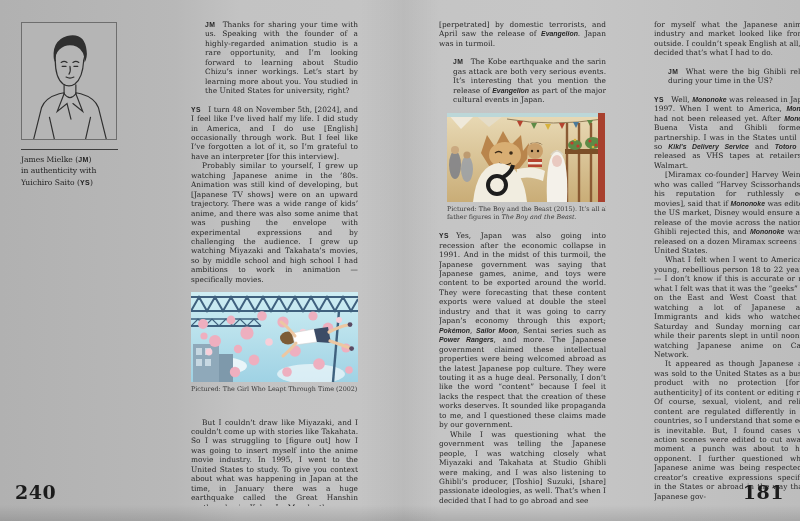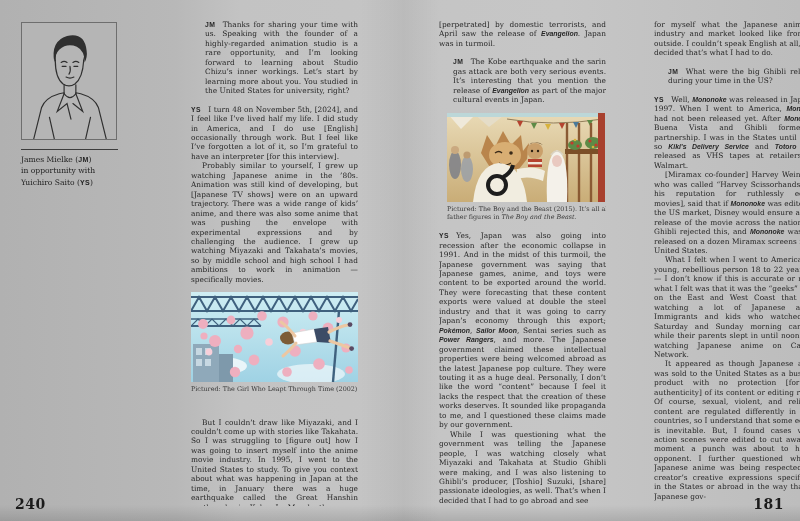--- a/index.html
+++ b/index.html
@@ -9,21 +9,21 @@
   .bottom-shade{position:absolute;left:0;bottom:0;width:100%;height:16px;background:linear-gradient(180deg,rgba(0,0,0,0),rgba(0,0,0,0.12));pointer-events:none;}
 
   
   .portrait-box{position:absolute;left:21px;top:22px;width:96px;height:118px;background:#b5b5b5;border:1px solid #6e6e6e;box-sizing:border-box;}
   .portrait-box svg{display:block;width:100%;height:100%;}
   .side-rule{position:absolute;left:21px;top:149px;width:97px;border-top:1px solid #3d3d3d;}
   .side-cap{position:absolute;left:21px;top:154px;width:120px;font-size:7.6px;line-height:11.3px;color:#1f1f1f;}
   .side-cap b{font-family:"Liberation Sans",sans-serif;font-size:7px;letter-spacing:.3px;}
 
   
-  .pagenum{position:absolute;top:496px;font-family:"DejaVu Serif",serif;font-weight:bold;font-size:14px;color:#1b1b1b;letter-spacing:.5px;text-align:right;}
+  .pagenum{position:absolute;top:481px;font-family:"DejaVu Serif",serif;font-weight:bold;font-size:19px;color:#1b1b1b;letter-spacing:.5px;text-align:right;}
   .pn-left{left:15px;}
   .pn-right{right:16px;}
 
   
   .col{position:absolute;top:20px;width:167px;height:486px;overflow:hidden;font-size:7.4px;line-height:9.45px;color:#262626;text-align:justify;}
   .c1{left:191px;}
   .c2{left:439px;}
   .c3{left:654px;}
   .col p{margin:0;}
   .col p.turn{margin-top:9px;}
@@ -71,21 +71,21 @@
         <path d="M55 72 L62 90 L52 82"></path>
         <path d="M43 72 Q49 80 55 72"></path>
         <path d="M28 96 L33 118"></path>
           <path d="M70 96 L65 118"></path>
       </g>
     </svg>
   </div>
   <div class="side-rule"></div>
   <div class="side-cap">
     <div>James Mielke (<b>JM</b>)</div>
-    <div>in opportunity with</div>
+    <div>in authenticity with</div>
     <div>Yuichiro Saito (<b>YS</b>)</div>
   </div>
   <div class="pagenum pn-left">240</div>
   <div class="pagenum pn-right">181</div>
 
   <div class="col c1">
     <p class="jm"><b>JM</b> Thanks for sharing your time with us. Speaking with the founder of a highly-regarded animation studio is a rare opportunity, and I’m looking forward to learning about Studio Chizu’s inner workings. Let’s start by learning more about you. You studied in the United States for university, right?</p>
     <p class="turn"><b>YS</b> I turn 48 on November 5th, [2024], and I feel like I’ve lived half my life. I did study in America, and I do use [English] occasionally through work. But I feel like I’ve forgotten a lot of it, so I’m grateful to have an interpreter [for this interview].</p>
     <p class="cont">Probably similar to yourself, I grew up watching Japanese anime in the ’80s. Animation was still kind of developing, but [Japanese TV shows] were on an upward trajectory. There was a wide range of kids’ anime, and there was also some anime that was pushing the envelope with experimental expressions and by challenging the audience. I grew up watching Miyazaki and Takahata’s movies, so by middle school and high school I had ambitions to work in animation — specifically movies.</p>
     <figure class="figure">

